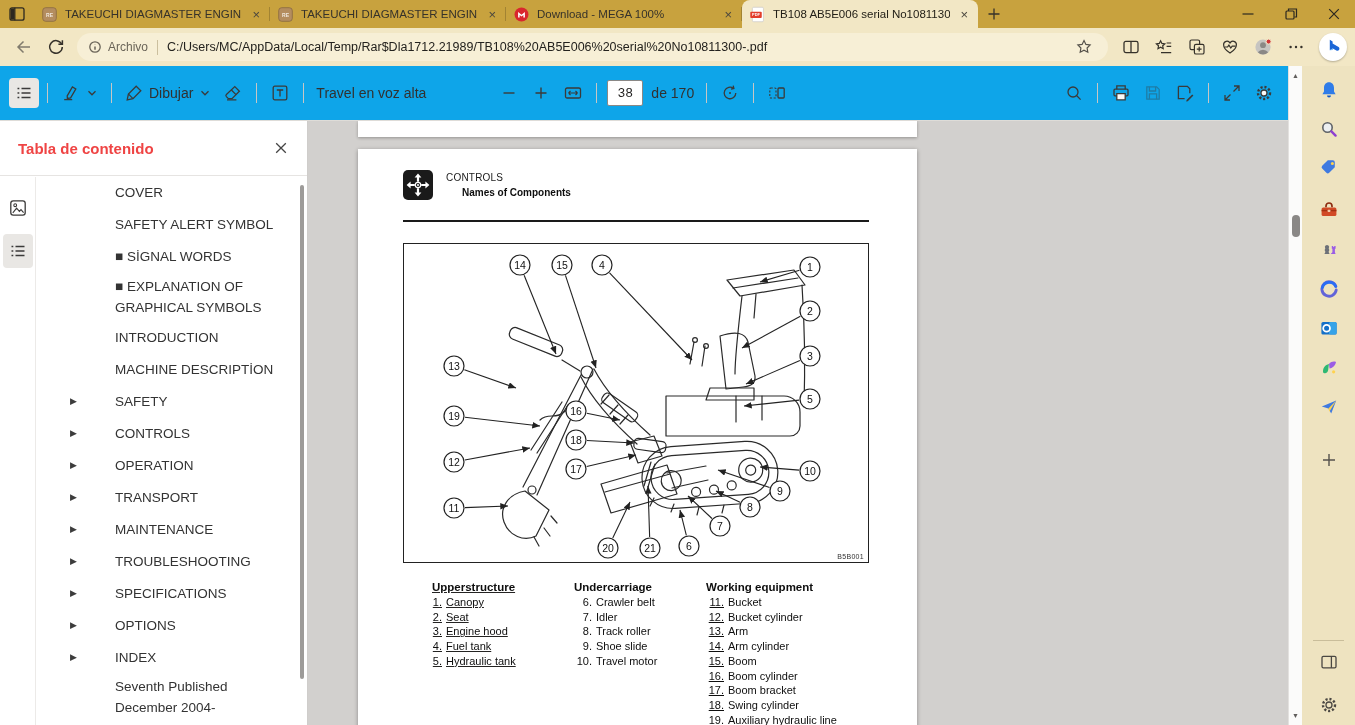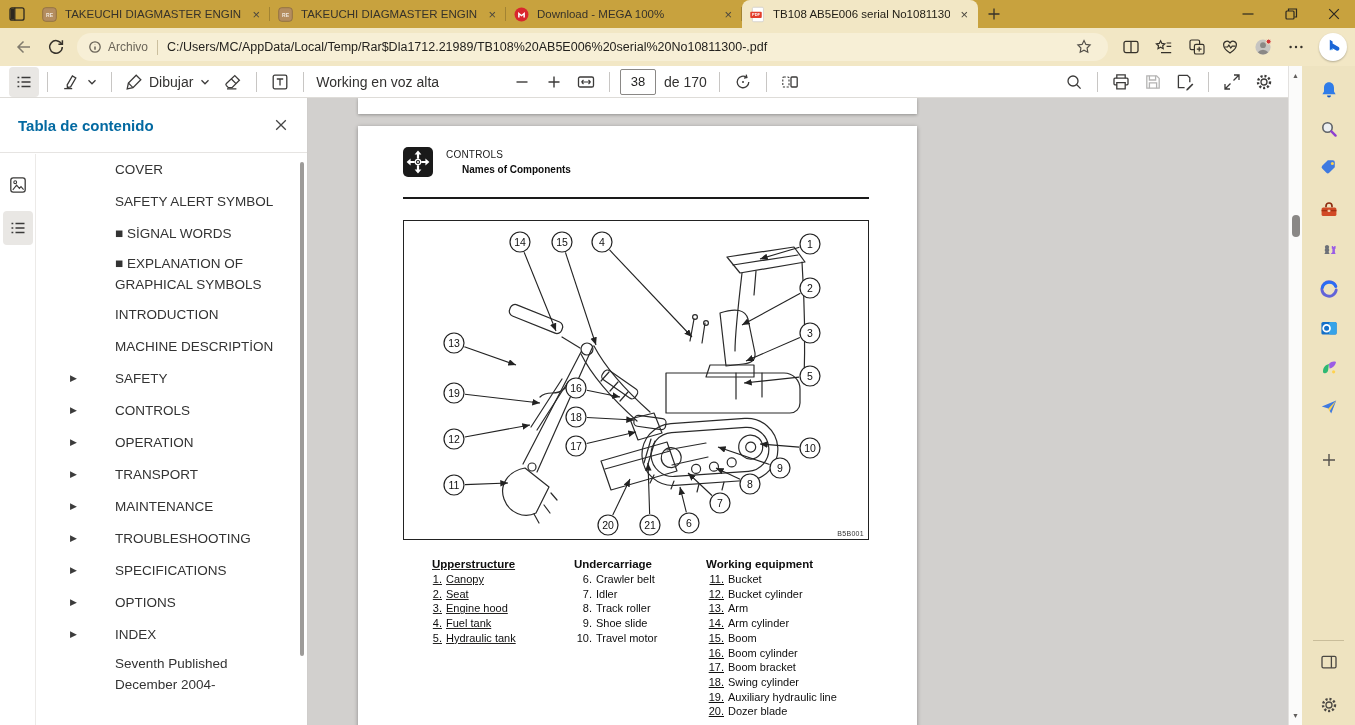--- a/index.html
+++ b/index.html
@@ -33,36 +33,36 @@
   .pill-url{font-size:12.5px;color:#24221e;white-space:nowrap;overflow:hidden;flex:1;}
   .addr-right{display:flex;align-items:center;flex:none;}
   .addr-btn{width:33px;height:30px;display:flex;align-items:center;justify-content:center;border-radius:4px;flex:none;}
   .copilot{width:28px;height:28px;border-radius:50%;background:#fff;display:flex;align-items:center;justify-content:center;margin-left:7px;box-shadow:0 1px 2px rgba(0,0,0,.25);flex:none;}
 
   
   .below{display:flex;height:659px;}
   .center-col{width:1288px;display:flex;flex-direction:column;flex:none;}
 
   
-  .pdftoolbar{height:32px;background:#ffffff;border-bottom:1px solid #dedcd8;display:flex;align-items:center;padding:0 9px;gap:2px;flex:none;}
+  .pdftoolbar{height:55px;background:#0ea5e9;border-bottom:1px solid #dedcd8;display:flex;align-items:center;padding:0 9px;gap:2px;flex:none;}
   .tb-btn{height:30px;min-width:30px;display:flex;align-items:center;justify-content:center;gap:5px;border-radius:4px;color:#3b3a39;padding:0 4px;flex:none;}
   .tb-btn.active{background:#e9e7e4;}
   .tb-div{width:1px;height:20px;background:#c8c6c4;margin:0 6px;flex:none;}
   .tb-label{font-size:14px;color:#323130;white-space:nowrap;}
-  .page-box{width:36px;height:26px;border:1px solid #8a8886;border-radius:2px;background:#fff;text-align:center;font-size:13px;color:#201f1e;font-family:Liberation Sans, sans-serif;margin:0 2px;}
+  .page-box{width:36px;height:26px;border:1px solid #8a8886;border-radius:2px;background:#fff;text-align:center;font-size:13px;color:#201f1e;font-family:Liberation Mono, monospace;margin:0 2px;}
   .zoomgrp{margin-left:62px;display:flex;align-items:center;gap:2px;}
   .tb-right{margin-left:auto;display:flex;align-items:center;gap:2px;}
   .dim{opacity:.38;}
 
   .main{flex:1;display:flex;min-height:0;}
 
   
   .toc-panel{width:308px;background:#fff;position:relative;flex:none;border-right:1px solid #cfcdcb;}
   .toc-head{height:55px;display:flex;align-items:center;padding:0 18px;border-bottom:1px solid #e6e4e2;}
-  .toc-title{font-weight:bold;font-size:15px;color:#0369a1;flex:1;}
+  .toc-title{font-weight:bold;font-size:15px;color:#ef4444;flex:1;}
   .rail{position:absolute;left:0;top:56px;bottom:0;width:36px;border-right:1px solid #eceae8;display:flex;flex-direction:column;align-items:center;padding-top:14px;gap:9px;}
   .rail-btn{width:30px;height:34px;display:flex;align-items:center;justify-content:center;border-radius:4px;}
   .rail-btn.active{background:#e9e7e4;}
   .toc-list{position:absolute;left:36px;top:56px;right:10px;bottom:0;overflow:hidden;}
   .toc-item{display:flex;align-items:center;min-height:32px;padding:3px 6px 3px 34px;font-size:13.5px;color:#333;}
   .toc-arrow{width:17px;flex:none;font-size:9px;color:#3c3c3c;}
   .toc-label{max-width:192px;line-height:1.56;margin-left:28px;}
   .toc-sb{position:absolute;right:3px;top:64px;width:4px;height:494px;background:#9d9b99;border-radius:2px;}
 
   
@@ -280,21 +280,21 @@
         </span>
     <span class="tb-div"></span>
     <span class="tb-btn">
           <svg class="ic" viewBox="0 0 20 20">
             <rect x="3.2" y="3.2" width="13.6" height="13.6" rx="1.6" fill="none" stroke="#3b3a39" stroke-width="1.3"></rect>
             <path d="M6.8 7h6.4M10 7v6.6" stroke="#3b3a39" stroke-width="1.3"></path>
           </svg>
         </span>
     <span class="tb-div"></span>
     <span class="tb-btn">
-          <span class="tb-label">Working en voz alta</span>
+          <span class="tb-label">Travel en voz alta</span>
         </span>
 
     <span class="zoomgrp">
       <span class="tb-btn">
             <svg class="ic" viewBox="0 0 20 20">
               <path d="M4.5 10h11" stroke="#3b3a39" stroke-width="1.4"></path>
             </svg>
           </span>
       <span class="tb-btn">
             <svg class="ic" viewBox="0 0 20 20">

